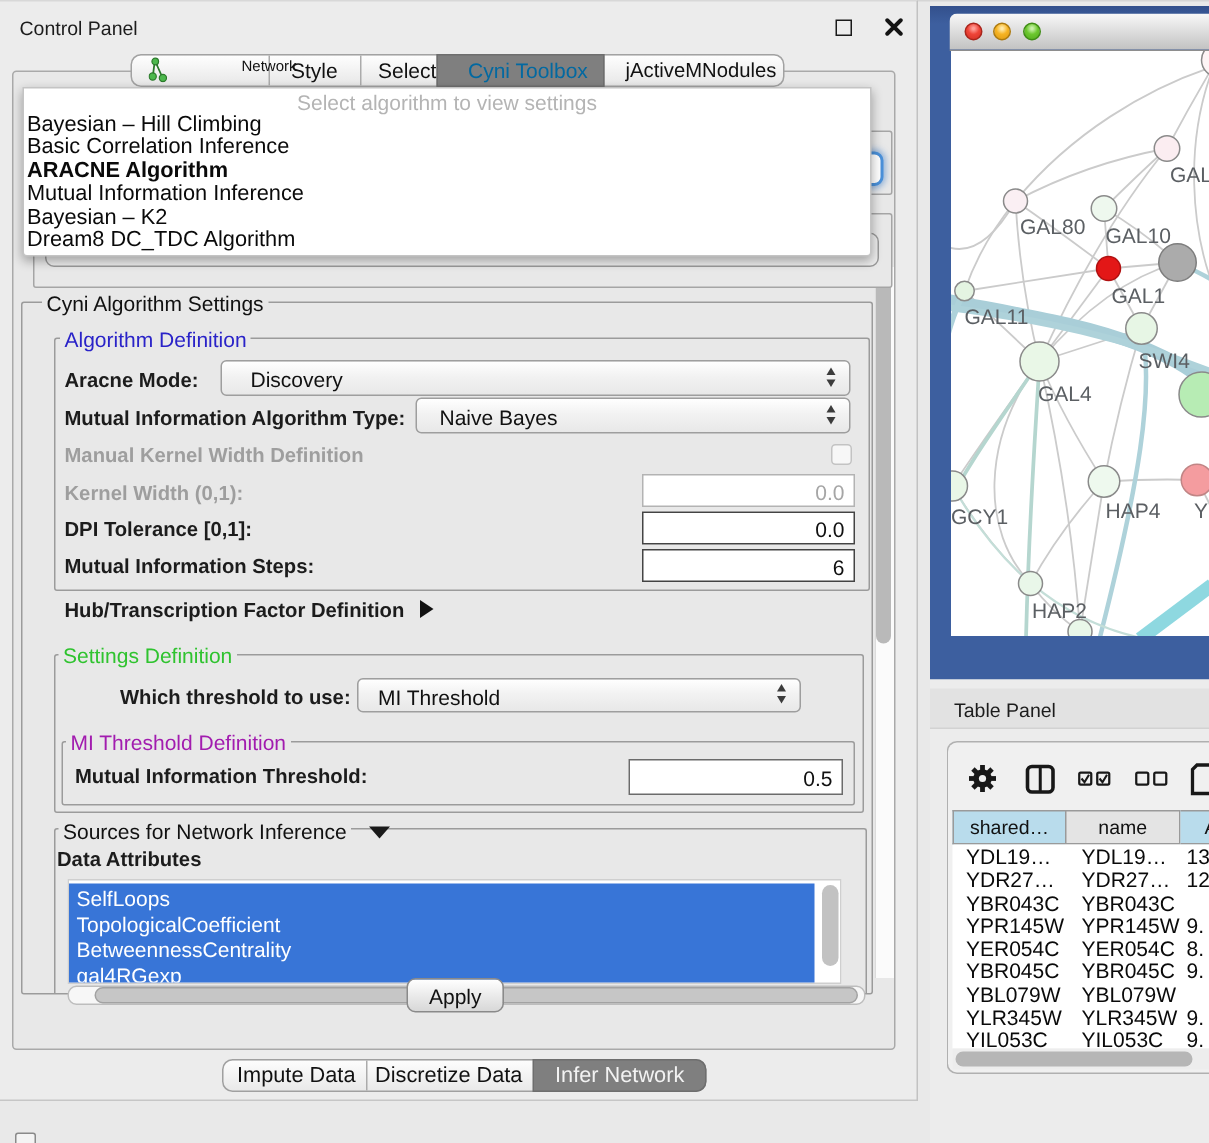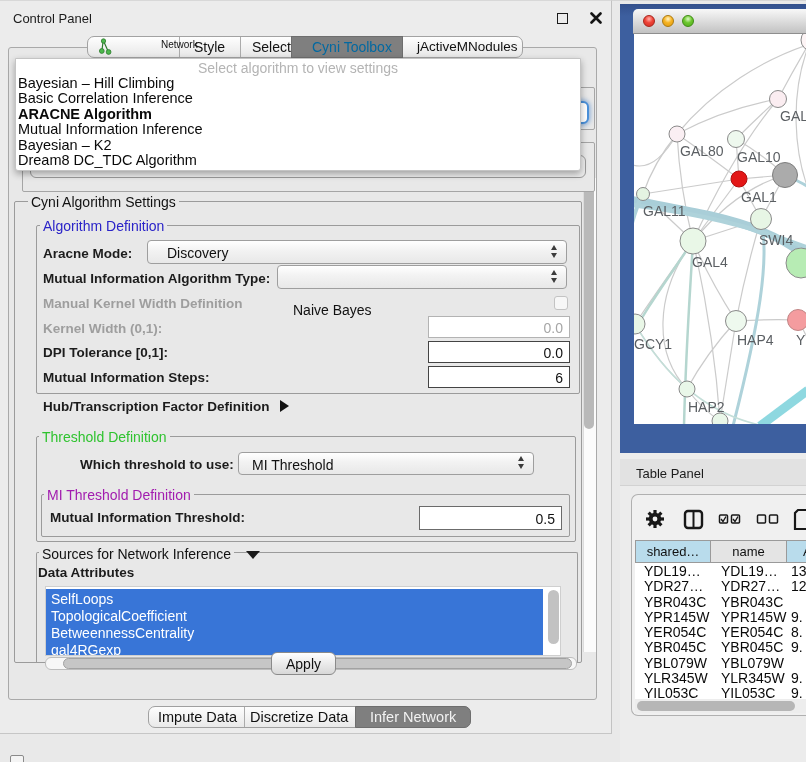--- a/index.html
+++ b/index.html
@@ -39,40 +39,40 @@
 <div class="abs b13" style="left:43px;top:246px;">Aracne Mode:</div>
 <div class="combo" style="left:147px;top:240px;width:420px;height:24px;">
   <span class="tx" style="left:19px;">Discovery</span>
   <span class="arr" style="top:4px;">
       <span class="up"></span>
       <span class="dn"></span>
     </span>
 </div>
 <div class="abs b13" style="left:43px;top:271px;">Mutual Information Algorithm Type:</div>
 <div class="combo" style="left:277px;top:265px;width:290px;height:24px;">
-  <span class="tx" style="left:15px;margin-top:32px;">Naive Bayes</span>
+  <span class="tx" style="left:15px;">Naive Bayes</span>
   <span class="arr" style="top:4px;">
       <span class="up"></span>
       <span class="dn"></span>
     </span>
 </div>
 <div class="abs g13" style="left:43px;top:296px;">Manual Kernel Width Definition</div>
 <div class="abs" style="left:554px;top:296px;width:14px;height:14px;background:#f7f7f7;border:1px solid #c3c3c3;border-radius:3px;"></div>
 <div class="abs g13" style="left:43px;top:321px;">Kernel Width (0,1):</div>
 <div class="tfield" style="left:428px;top:316px;width:142px;height:22px;border:1px solid #b3b3b3;color:#a6a6a6;padding-top:3px;">0.0</div>
 <div class="abs b13" style="left:43px;top:345px;">DPI Tolerance [0,1]:</div>
 <div class="tfield" style="left:428px;top:341px;width:142px;height:22px;border:1px solid #444;color:#111;padding-top:3px;">0.0</div>
 <div class="abs b13" style="left:43px;top:370px;">Mutual Information Steps:</div>
 <div class="tfield" style="left:428px;top:366px;width:142px;height:22px;border:1px solid #444;color:#111;padding-top:3px;">6</div>
 
 <div class="abs b13" style="left:43px;top:399px;">Hub/Transcription Factor Definition</div>
 <div class="abs" style="left:280px;top:400px;width:0;height:0;border-top:6px solid transparent;border-bottom:6px solid transparent;border-left:9px solid #111;"></div>
 
 <div class="abs" style="left:36px;top:436px;width:540px;height:106px;border:1px solid #9b9b9b;border-radius:2px;"></div>
-<div class="fsl" style="left:39px;top:429px;color:#2fc32f;">Threshold Definition</div>
+<div class="fsl" style="left:39px;top:429px;color:#2fc32f;">Settings Definition</div>
 <div class="abs b13" style="left:80px;top:457px;">Which threshold to use:</div>
 <div class="combo" style="left:238px;top:452px;width:296px;height:23px;">
   <span class="tx" style="left:13px;">MI Threshold</span>
   <span class="arr" style="top:3px;">
       <span class="up"></span>
       <span class="dn"></span>
     </span>
 </div>
 
 <div class="abs" style="left:41px;top:494px;width:529px;height:43px;border:1px solid #9b9b9b;border-radius:2px;"></div>

